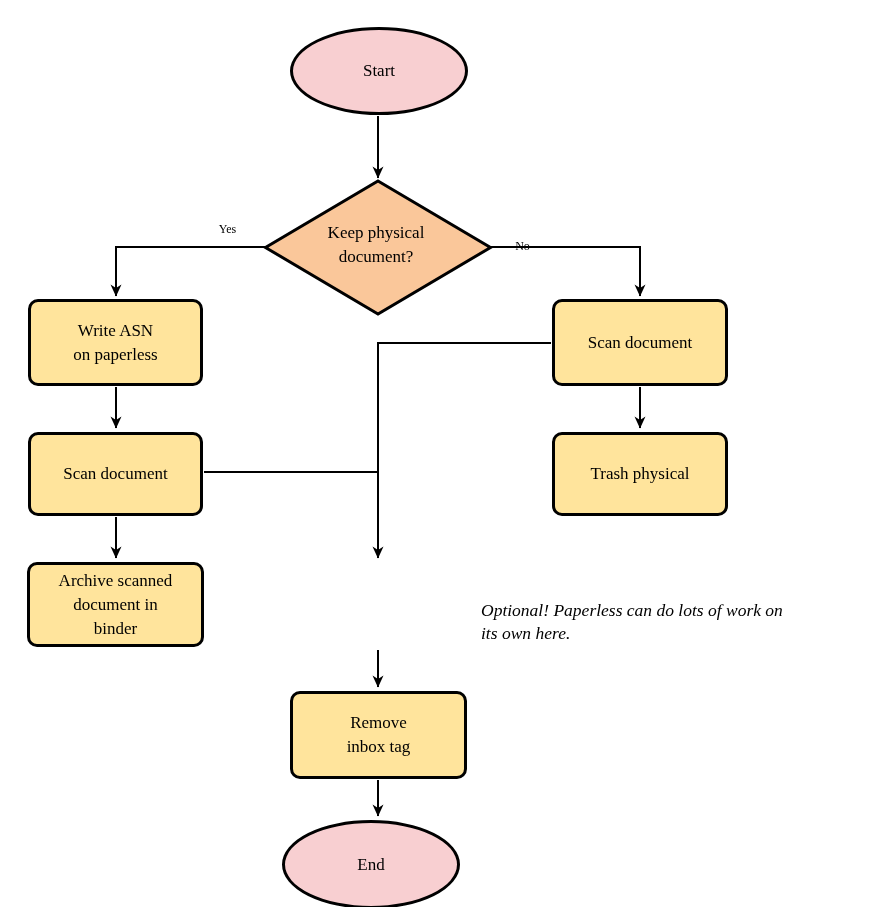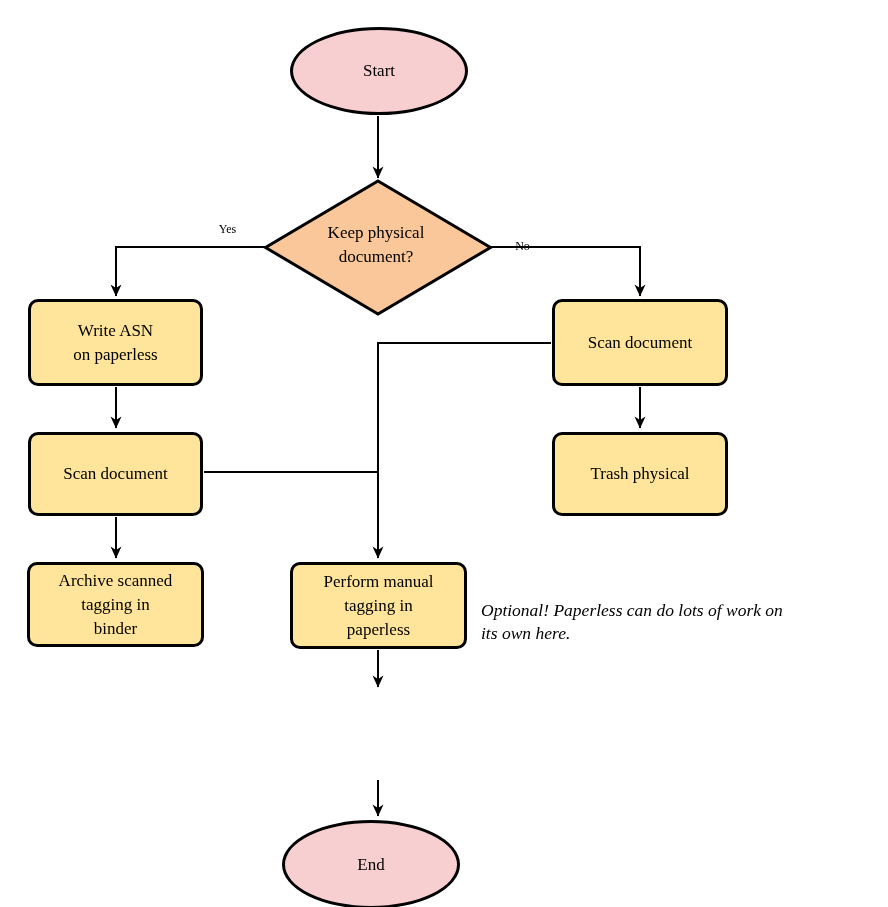--- a/index.html
+++ b/index.html
@@ -119,31 +119,30 @@
 
   <div class="edge-label l-yes">Yes</div>
   <div class="edge-label l-no">No</div>
 
   <div class="node process n-write">Write ASN
 on paperless</div>
 
   <div class="node process n-scan-l">Scan document</div>
 
   <div class="node process n-archive">Archive scanned
-tagging in
+document in
 binder</div>
 
   <div class="node process n-scan-r">Scan document</div>
 
   <div class="node process n-trash">Trash physical</div>
 
-  <div class="node process n-tagging">Perform manual
-tagging in
-paperless</div>
 
+  <div class="node process n-remove">Remove
+inbox tag</div>
 
   <div class="node terminal n-end">End</div>
 
   <div class="note">Optional! Paperless can do lots of work on
 its own here.</div>
 
   <div class="bottom-rule"></div>
 
 </div>
 

